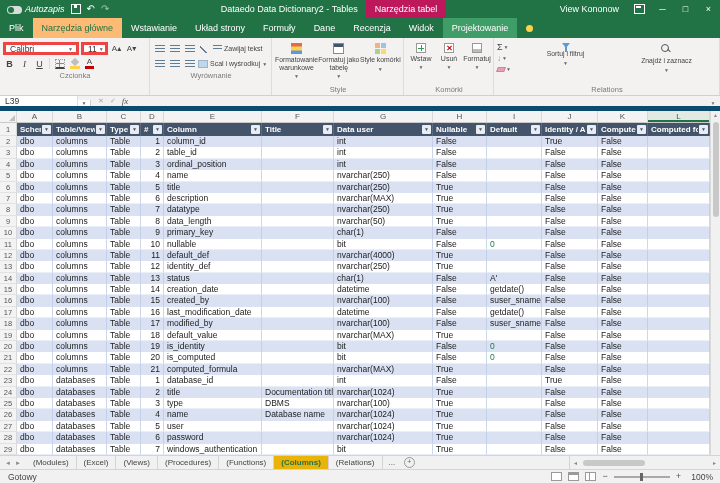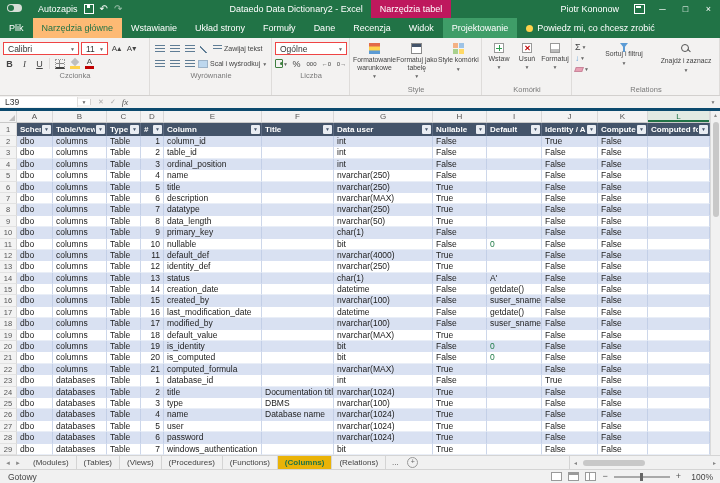--- a/index.html
+++ b/index.html
@@ -1,20 +1,20 @@
 <!DOCTYPE html>
 <html><head>
 <meta charset="utf-8">
 <style>
   html,body{margin:0;padding:0;}
   body{width:720px;height:483px;overflow:hidden;font-family:"Liberation Sans",sans-serif;background:#fff;-webkit-font-smoothing:antialiased;}
   
   .titlebar{height:18px;background:#217346;display:flex;align-items:center;color:#fff;font-size:9px;}
   .qat{display:flex;align-items:center;gap:6px;padding:0 7px;height:100%;}
-  .autosave{display:flex;align-items:flex-start;gap:16px;}
+  .autosave{display:flex;align-items:flex-end;gap:3px;font-style:italic;}
   .toggle{width:15px;height:8px;background:#d7ded7;border-radius:5px;position:relative;}
   .toggle::before{content:'';position:absolute;left:1px;top:1px;width:6px;height:6px;border-radius:50%;background:#217346;}
   .ic-save{width:8px;height:8px;border:1px solid #fff;position:relative;}
   .ic-save::before{content:'';position:absolute;top:0;left:2px;width:3px;height:3px;background:#fff;}
   .uglyph{font-size:10px;line-height:10px;}
   .dim{opacity:.55;}
   .title-center{flex:1;display:flex;justify-content:center;align-items:center;height:100%;}
   .chip{background:#be185d;height:100%;display:flex;align-items:center;padding:0 9px;margin-left:8px;}
   .tb-right{display:flex;align-items:center;height:100%;}
   .user{padding:0 9px;}
@@ -48,21 +48,21 @@
   .ic-cut{width:9px;height:9px;position:relative;}
   .ic-cut::before,.ic-cut::after{content:'';position:absolute;left:4px;top:0;width:1px;height:9px;background:#777;}
   .ic-cut::before{transform:rotate(25deg);}
   .ic-cut::after{transform:rotate(-25deg);}
   .ic-copy{width:6px;height:7px;border:1px solid #8a8a8a;background:#fff;position:relative;}
   .ic-copy::after{content:'';position:absolute;left:2px;top:2px;width:6px;height:7px;border:1px solid #8a8a8a;background:#fff;}
   .ic-brush{width:3px;height:5px;background:#c59a2f;position:relative;margin-bottom:3px;}
   .ic-brush::after{content:'';position:absolute;top:5px;left:-2px;width:7px;height:3px;background:#8a8a8a;}
   .fg{display:flex;flex-direction:column;gap:2px;padding-top:2px;width:100%;}
   .frow{display:flex;align-items:center;gap:2px;}
-  .combo{height:13px;background:#fff;border:1px solid #ef4444;display:flex;align-items:center;font-size:8.5px;color:#333;padding:0 3px 0 4px;box-sizing:border-box;}
+  .combo{height:13px;background:#fff;border:3px solid #ef4444;display:flex;align-items:center;font-size:8.5px;color:#333;padding:0 3px 0 4px;box-sizing:border-box;}
   .combo .dd{margin-left:auto;padding-left:2px;}
   .w-font{width:76px;}
   .w-size{width:27px;}
   .grow-ico{font-size:8px;color:#444;}
   .sq{min-width:13px;height:13px;display:flex;align-items:center;justify-content:center;font-size:9px;color:#444;}
   .b{font-weight:bold;}
   .i{font-style:italic;font-family:"Liberation Serif",serif;}
   .u{text-decoration:underline;}
   .vr{width:1px;height:11px;background:#dcdad8;margin:0 1px;}
   .ic-border{width:10px;height:10px;border:1px dotted #999;border-bottom:2px solid #444;box-sizing:border-box;background:linear-gradient(#888,#888) center/100% 1px no-repeat,linear-gradient(#888,#888) center/1px 100% no-repeat;}
@@ -91,21 +91,21 @@
   .ic-cell.del::after{transform:rotate(-45deg);}
   .ic-cell.fmt{background:linear-gradient(to bottom,#fff 0 5px,#bcbcbc 5px);}
   .edit-left{display:flex;flex-direction:column;gap:2px;padding-top:3px;width:18px;}
   .erow{display:flex;align-items:center;gap:1px;font-size:9px;color:#444;line-height:9px;}
   .ic-eraser{width:8px;height:5px;background:#e8a0b4;transform:skewX(-20deg);border:1px solid #c9879b;box-sizing:border-box;}
   .ic-funnel{width:0;height:0;border-left:4px solid transparent;border-right:4px solid transparent;border-top:5px solid #5b9bd5;position:relative;}
   .ic-funnel::after{content:'';position:absolute;left:-1px;top:-2px;width:2px;height:6px;background:#5b9bd5;}
   .ic-search{width:6px;height:6px;border:1px solid #555;border-radius:50%;position:relative;margin:1px 3px 3px 0;}
   .ic-search::after{content:'';position:absolute;left:5px;top:5px;width:4px;height:1px;background:#555;transform:rotate(45deg);}
   
-  .fbar{height:15px;background:#f3f2f1;display:flex;align-items:center;border-bottom:3px solid #0c4a6e;box-sizing:border-box;}
+  .fbar{height:15px;background:#f3f2f1;display:flex;align-items:flex-end;border-bottom:5px solid #0c4a6e;box-sizing:border-box;}
   .namebox{width:72px;background:#fff;border-right:1px solid #e1dfdd;display:flex;align-items:center;padding-left:5px;font-size:8.5px;color:#333;}
   .nb-dd{width:12px;background:#fff;display:flex;align-items:center;justify-content:center;color:#666;border-right:1px solid #d2d0ce;font-size:5px;}
   .fx-area{display:flex;align-items:center;gap:6px;padding:0 7px;}
   .fxg{color:#aaa;font-size:7px;}
   .fx{font-style:italic;font-family:"Liberation Serif",serif;font-size:9px;color:#555;}
   .fview{flex:1;background:#fff;border-left:1px solid #e1dfdd;font-size:8.5px;color:#333;display:flex;align-items:center;padding-left:4px;}
   .fchev{width:14px;display:flex;align-items:center;justify-content:center;font-size:5px;color:#777;}
   
   .grid{position:relative;height:344px;background:#fff;display:flex;flex-direction:column;overflow:hidden;}
   .colhdr{height:12px;display:flex;width:710px;flex:none;}
@@ -161,45 +161,44 @@
   <div class="qat">
     <div class="autosave">
       <span class="toggle"></span>
       <span>Autozapis</span>
     </div>
     <span class="ic-save"></span>
     <span class="uglyph">↶</span>
     <span class="uglyph dim">↷</span>
   </div>
   <div class="title-center">
-    <span>Dataedo Data Dictionary2 - Excel</span>
+    <span>Dataedo Data Dictionary2 - Tables</span>
     <span class="chip">Narzędzia tabel</span>
   </div>
   <div class="tb-right">
-    <span class="user">Piotr Kononow</span>
+    <span class="user">View Kononow</span>
     <span class="ribdisp"></span>
     <span class="winbtn">─</span>
     <span class="winbtn">□</span>
     <span class="winbtn">×</span>
   </div>
 </div>
 
 <div class="tabs">
   <span class="tab">Plik</span>
   <span class="tab active">Narzędzia główne</span>
   <span class="tab">Wstawianie</span>
   <span class="tab">Układ strony</span>
   <span class="tab">Formuły</span>
   <span class="tab">Dane</span>
   <span class="tab">Recenzja</span>
   <span class="tab">Widok</span>
   <span class="tab context">Projektowanie</span>
   <span class="tellme">
     <span class="bulb"></span>
-    <span>Powiedz mi, co chcesz zrobić</span>
   </span>
 </div>
 
 <div class="ribbon">
 
 
   <div class="rgroup" style="width:150px">
     <div class="fg">
       <div class="frow">
         <span class="combo w-font">
@@ -269,41 +268,20 @@
         <span class="tinylbl">
             <span class="ic-merge"></span>
             <span>Scal i wyśrodkuj</span>
             <span class="dd">▼</span>
           </span>
       </div>
     </div>
     <div class="glabel">Wyrównanie</div>
   </div>
 
-  <div class="rgroup" style="width:78px">
-    <div class="fg">
-      <div class="frow">
-        <span class="combo" style="flex:1">
-            <span>Ogólne</span>
-            <span class="dd">▼</span>
-          </span>
-      </div>
-      <div class="frow">
-        <span class="sq">
-            <span class="ic-money"></span>
-            <span class="dd">▼</span>
-          </span>
-        <span class="sq">%</span>
-        <span class="sq t6">000</span>
-        <span class="sq t6">←0</span>
-        <span class="sq t6">0→</span>
-      </div>
-    </div>
-    <div class="glabel">Liczba</div>
-  </div>
 
   <div class="rgroup" style="width:132px">
     <div class="rbody">
       <div class="stylebtn">
         <span class="ic-cf"></span>
         <span>Formatowanie warunkowe</span>
         <span class="dd">▼</span>
       </div>
       <div class="stylebtn">
         <span class="ic-ft"></span>
@@ -878,21 +856,21 @@
   </div>
 </div>
 
 <div class="sheetbar">
   <div class="snav">
     <span>◄</span>
     <span>►</span>
   </div>
   <div style="display:flex" id="sheet-tab-list">
       <div class="stab">(Modules)</div>
-      <div class="stab">(Tables)</div>
+      <div class="stab">(Excel)</div>
       <div class="stab">(Views)</div>
       <div class="stab">(Procedures)</div>
       <div class="stab">(Functions)</div>
       <div class="stab active">(Columns)</div>
       <div class="stab">(Relations)</div>
     </div>
   <span class="smore">...</span>
   <span class="addbtn">
       <span class="addcirc">+</span>
     </span>

